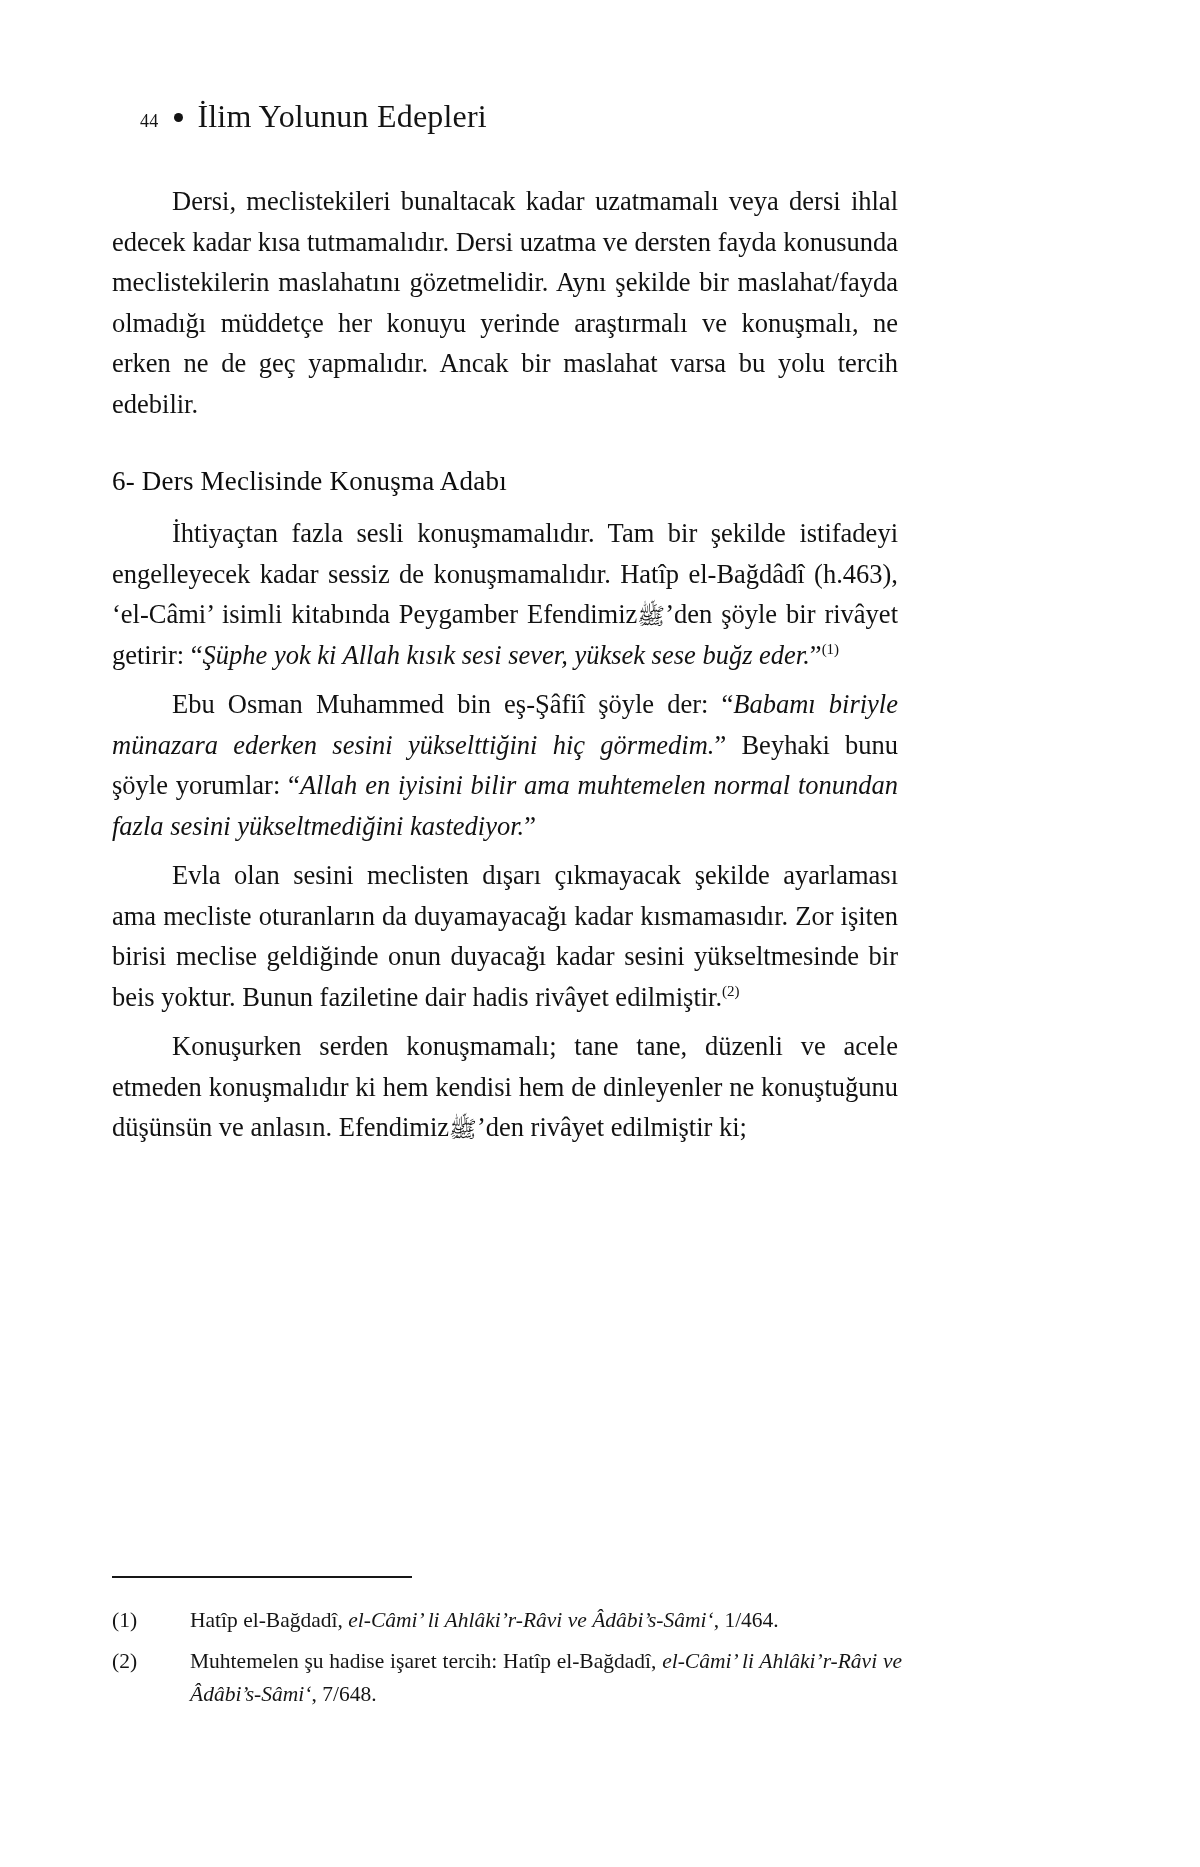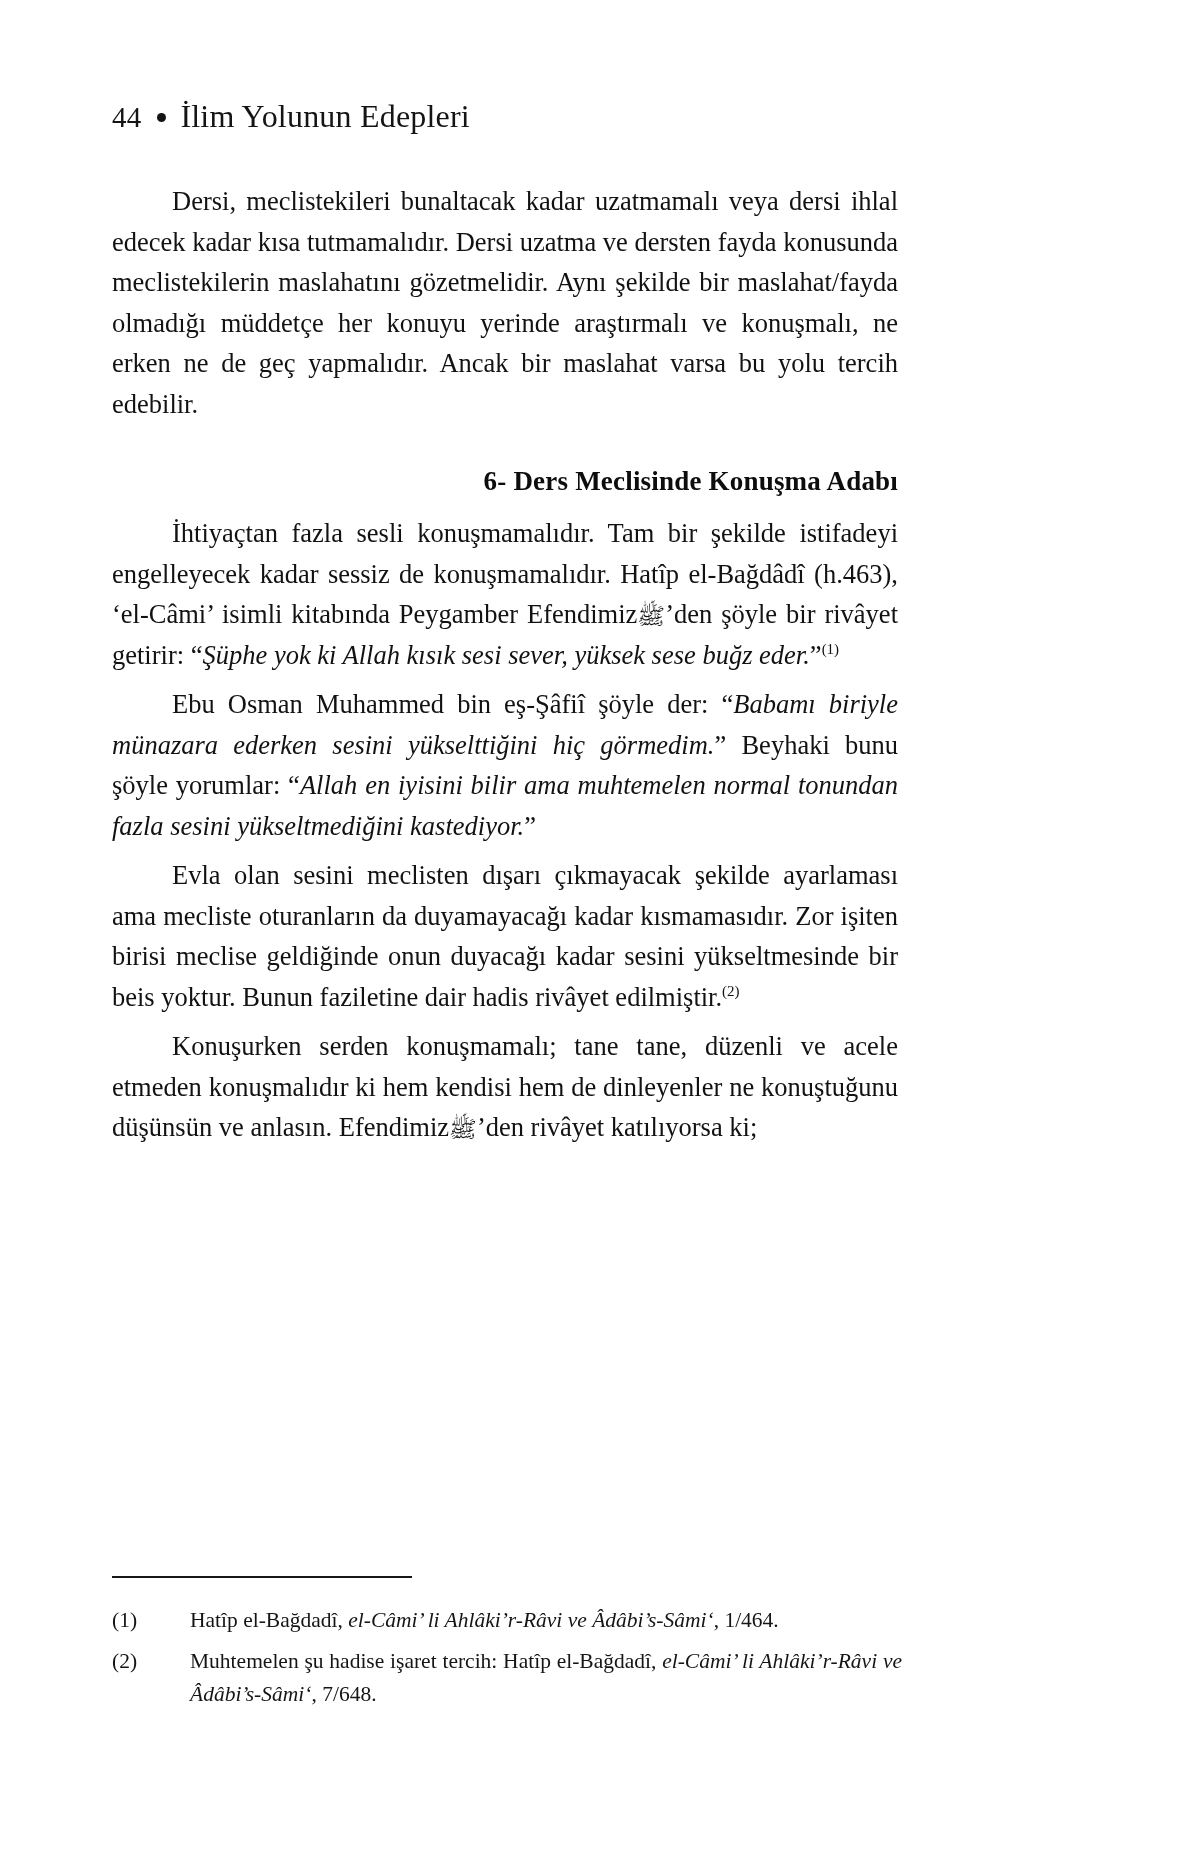--- a/index.html
+++ b/index.html
@@ -26,21 +26,21 @@
   .running-head {
     position: absolute;
     left: 112px;
     top: 98px;
     display: flex;
     align-items: baseline;
     font-size: 25px;
     letter-spacing: 0.2px;
     color: #141414;
   }
-  .running-head .folio { font-size: 29px; }
+  .running-head .folio { font-size: 18px; margin-left: 28px; }
   .running-head .sep {
     display: inline-block;
     width: 9px; height: 9px;
     border-radius: 50%;
     background: #141414;
     margin: 0 14px 0 16px;
     position: relative;
     top: -5px;
   }
   .running-head .book-title { font-size: 32px; }
@@ -59,22 +59,22 @@
     text-align: justify;
     text-justify: inter-word;
     hyphens: manual;
     color: #121212;
   }
   p.body.indent { text-indent: 60px; }
   p.gap { margin-top: 9px; }
 
   h2.section-heading {
     font-size: 27px;
-    font-weight: bold;
-    text-align: right;
+    font-weight: normal;
+    text-align: left;
     margin: 42px 0 16px 0;
     letter-spacing: 0.2px;
     color: #0d0d0d;
   }
 
   .it { font-style: italic; }
   .bi { font-style: italic; font-weight: normal; }
   sup.fn {
     font-size: 15px;
     vertical-align: super;
@@ -134,21 +134,21 @@
     <p class="body indent gap">Dersi, meclistekileri bunaltacak kadar uzatmamalı veya dersi ihlal edecek kadar kısa tutmamalıdır. Dersi uzatma ve dersten fayda konusunda meclistekilerin maslahatını gözetmelidir. Aynı şekilde bir maslahat/fayda olmadığı müddetçe her konuyu yerinde araştırmalı ve konuşmalı, ne erken ne de geç yapmalıdır. Ancak bir maslahat varsa bu yolu tercih edebilir.</p>
 
     <h2 class="section-heading">6- Ders Meclisinde Konuşma Adabı</h2>
 
     <p class="body indent"><span>İhtiyaçtan fazla sesli konuşmamalıdır. Tam bir şekilde istifadeyi engelleyecek kadar sessiz de konuşmamalıdır. Hatîp el-Bağdâdî (h.463), ‘el-Câmi’ isimli kitabında Peygamber Efendimiz</span><span class="saw">ﷺ</span><span>’den şöyle bir rivâyet getirir: “</span><span class="bi">Şüphe yok ki Allah kısık sesi sever, yüksek sese buğz eder.</span><span>”</span><sup class="fn">(1)</sup></p>
 
     <p class="body indent gap"><span>Ebu Osman Muhammed bin eş-Şâfiî şöyle der: “</span><span class="it">Babamı biriyle münazara ederken sesini yükselttiğini hiç görmedim.</span><span>” Beyhaki bunu şöyle yorumlar: “</span><span class="it">Allah en iyisini bilir ama muhtemelen normal tonundan fazla sesini yükseltmediğini kastediyor.</span><span>”</span></p>
 
     <p class="body indent gap"><span>Evla olan sesini meclisten dışarı çıkmayacak şekilde ayarlaması ama mecliste oturanların da duyamayacağı kadar kısmamasıdır. Zor işiten birisi meclise geldiğinde onun duyacağı kadar sesini yükseltmesinde bir beis yoktur. Bunun faziletine dair hadis rivâyet edilmiştir.</span><sup class="fn">(2)</sup></p>
 
-    <p class="body indent gap"><span>Konuşurken serden konuşmamalı; tane tane, düzenli ve acele etmeden konuşmalıdır ki hem kendisi hem de dinleyenler ne konuştuğunu düşünsün ve anlasın. Efendimiz</span><span class="saw">ﷺ</span><span>’den rivâyet katılıyorsa ki;</span></p>
+    <p class="body indent gap"><span>Konuşurken serden konuşmamalı; tane tane, düzenli ve acele etmeden konuşmalıdır ki hem kendisi hem de dinleyenler ne konuştuğunu düşünsün ve anlasın. Efendimiz</span><span class="saw">ﷺ</span><span>’den rivâyet edilmiştir ki;</span></p>
 
   </div>
 
   <div class="footnote-area">
     <div class="fn-rule"></div>
 
     <div class="fn-item">
       <span class="fn-num">(1)</span>
       <span class="fn-text"><span>Hatîp el-Bağdadî, </span><span class="it">el-Câmi’ li Ahlâki’r-Râvi ve Âdâbi’s-Sâmi‘</span><span>, 1/464.</span></span>
     </div>

